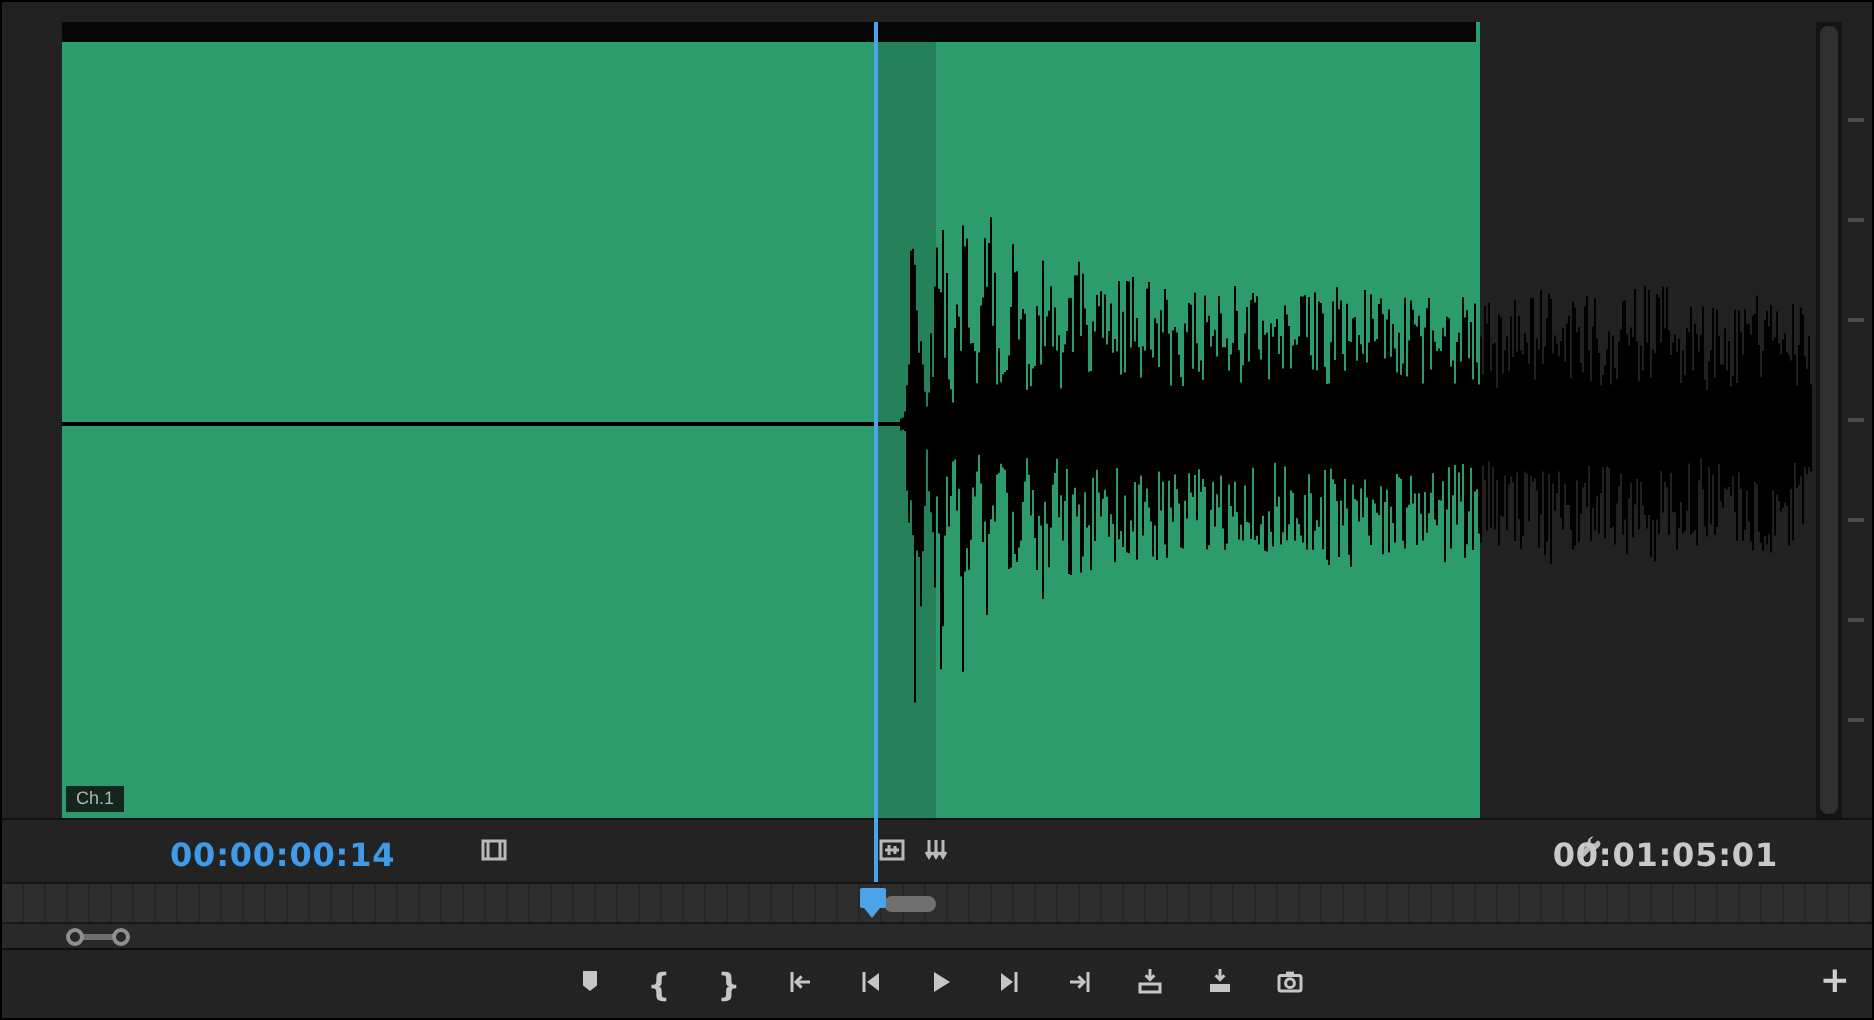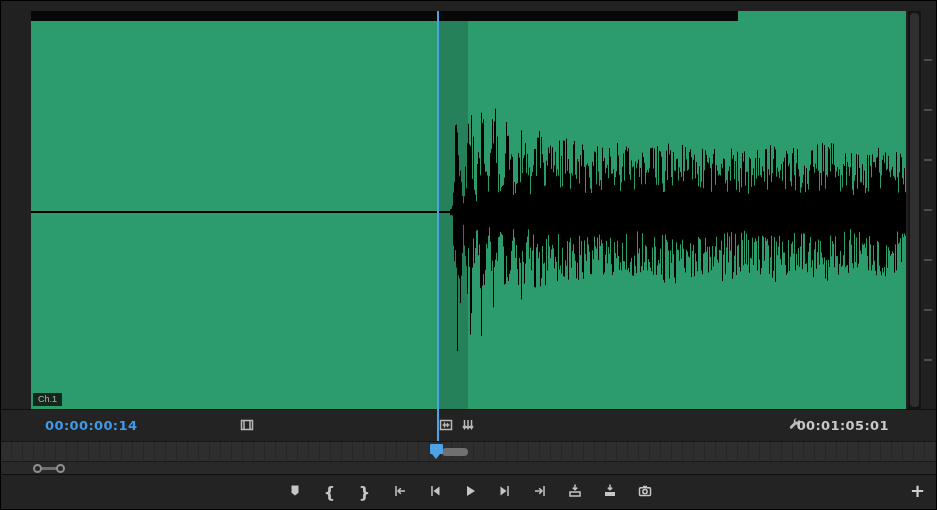--- a/index.html
+++ b/index.html
@@ -2,35 +2,35 @@
 <html style="--clip-green: #2c9c6d; --playhead-blue: #4da3e8; --timecode-blue: #3f9bea; --timecode-gray: #c9c9c9;"><head>
 <meta charset="utf-8">
 <style>
   html,body{margin:0;padding:0;background:#141414;}
   .app{
     position:relative;width:937px;height:510px;overflow:hidden;
     background:#212121;border:1px solid #000;box-sizing:border-box;
     font-family:"Liberation Sans",sans-serif;
   }
   
-  .wave-area{position:absolute;left:30px;top:10px;width:875px;height:398px;background:var(--clip-green,#2c9c6d);}
+  .wave-area{position:absolute;left:30px;top:10px;width:709px;height:398px;background:var(--clip-green,#2c9c6d);}
   .zero-line{position:absolute;left:0;top:200px;width:100%;height:2px;background:#000;z-index:1;}
   .dark-band{position:absolute;left:407px;top:0;width:30px;height:100%;background:rgba(0,0,0,0.17);z-index:1;}
   .wave{position:absolute;left:0;top:0;z-index:2;}
   .top-strip{position:absolute;left:0;top:0;width:707px;height:10px;background:#070707;z-index:3;}
   .ch-badge{position:absolute;left:2px;bottom:3px;z-index:4;background:rgba(18,18,18,0.85);color:#b4b4b4;font-size:9px;padding:1px 5px 2px;}
   .playhead-line{position:absolute;left:436px;top:10px;width:2px;height:430px;background:var(--playhead-blue,#4da3e8);z-index:10;}
   
   .v-scroll{position:absolute;left:907px;top:10px;width:13px;height:398px;background:#141414;}
   .v-thumb{position:absolute;left:2px;top:2px;width:9px;height:394px;background:#2f2f2f;border-radius:4px;}
   .level-ruler{position:absolute;left:923px;top:10px;width:8px;height:398px;
     background:repeating-linear-gradient(180deg,transparent 0 48px,#4c4c4c 48px 50px);}
   
   .tc-row{position:absolute;left:0;top:408px;width:937px;height:32px;background:#232323;border-top:1px solid #101010;}
-  .tc{position:absolute;font-family:"DejaVu Sans",sans-serif;font-weight:bold;font-size:13px;letter-spacing:.4px;top:8px;}
+  .tc{position:absolute;font-family:"DejaVu Sans",sans-serif;font-weight:bold;font-size:16px;letter-spacing:.4px;top:8px;margin-left:40px;}
   .tc-current{left:44px;color:var(--timecode-blue,#3f9bea);}
   .tc-duration{right:49px;color:var(--timecode-gray,#c9c9c9);}
   .ri{position:absolute;top:7px;width:16px;height:16px;color:#b9b9b9;}
   .ri svg{display:block;}
   
   .ruler-row{position:absolute;left:0;top:440px;width:937px;height:20px;background:#2e2e2e;border-top:1px solid #161616;
     background-image:repeating-linear-gradient(90deg,transparent 0 10px,#262626 10px 11px);}
   .ruler-thumb{position:absolute;left:441px;top:6px;width:26px;height:8px;background:#707070;border-radius:4px;}
   .ruler-handle{position:absolute;left:429px;top:2px;width:13px;height:10px;background:var(--playhead-blue,#4da3e8);border-radius:1px;}
   .ruler-handle::after{content:"";position:absolute;left:2px;top:10px;width:0;height:0;

